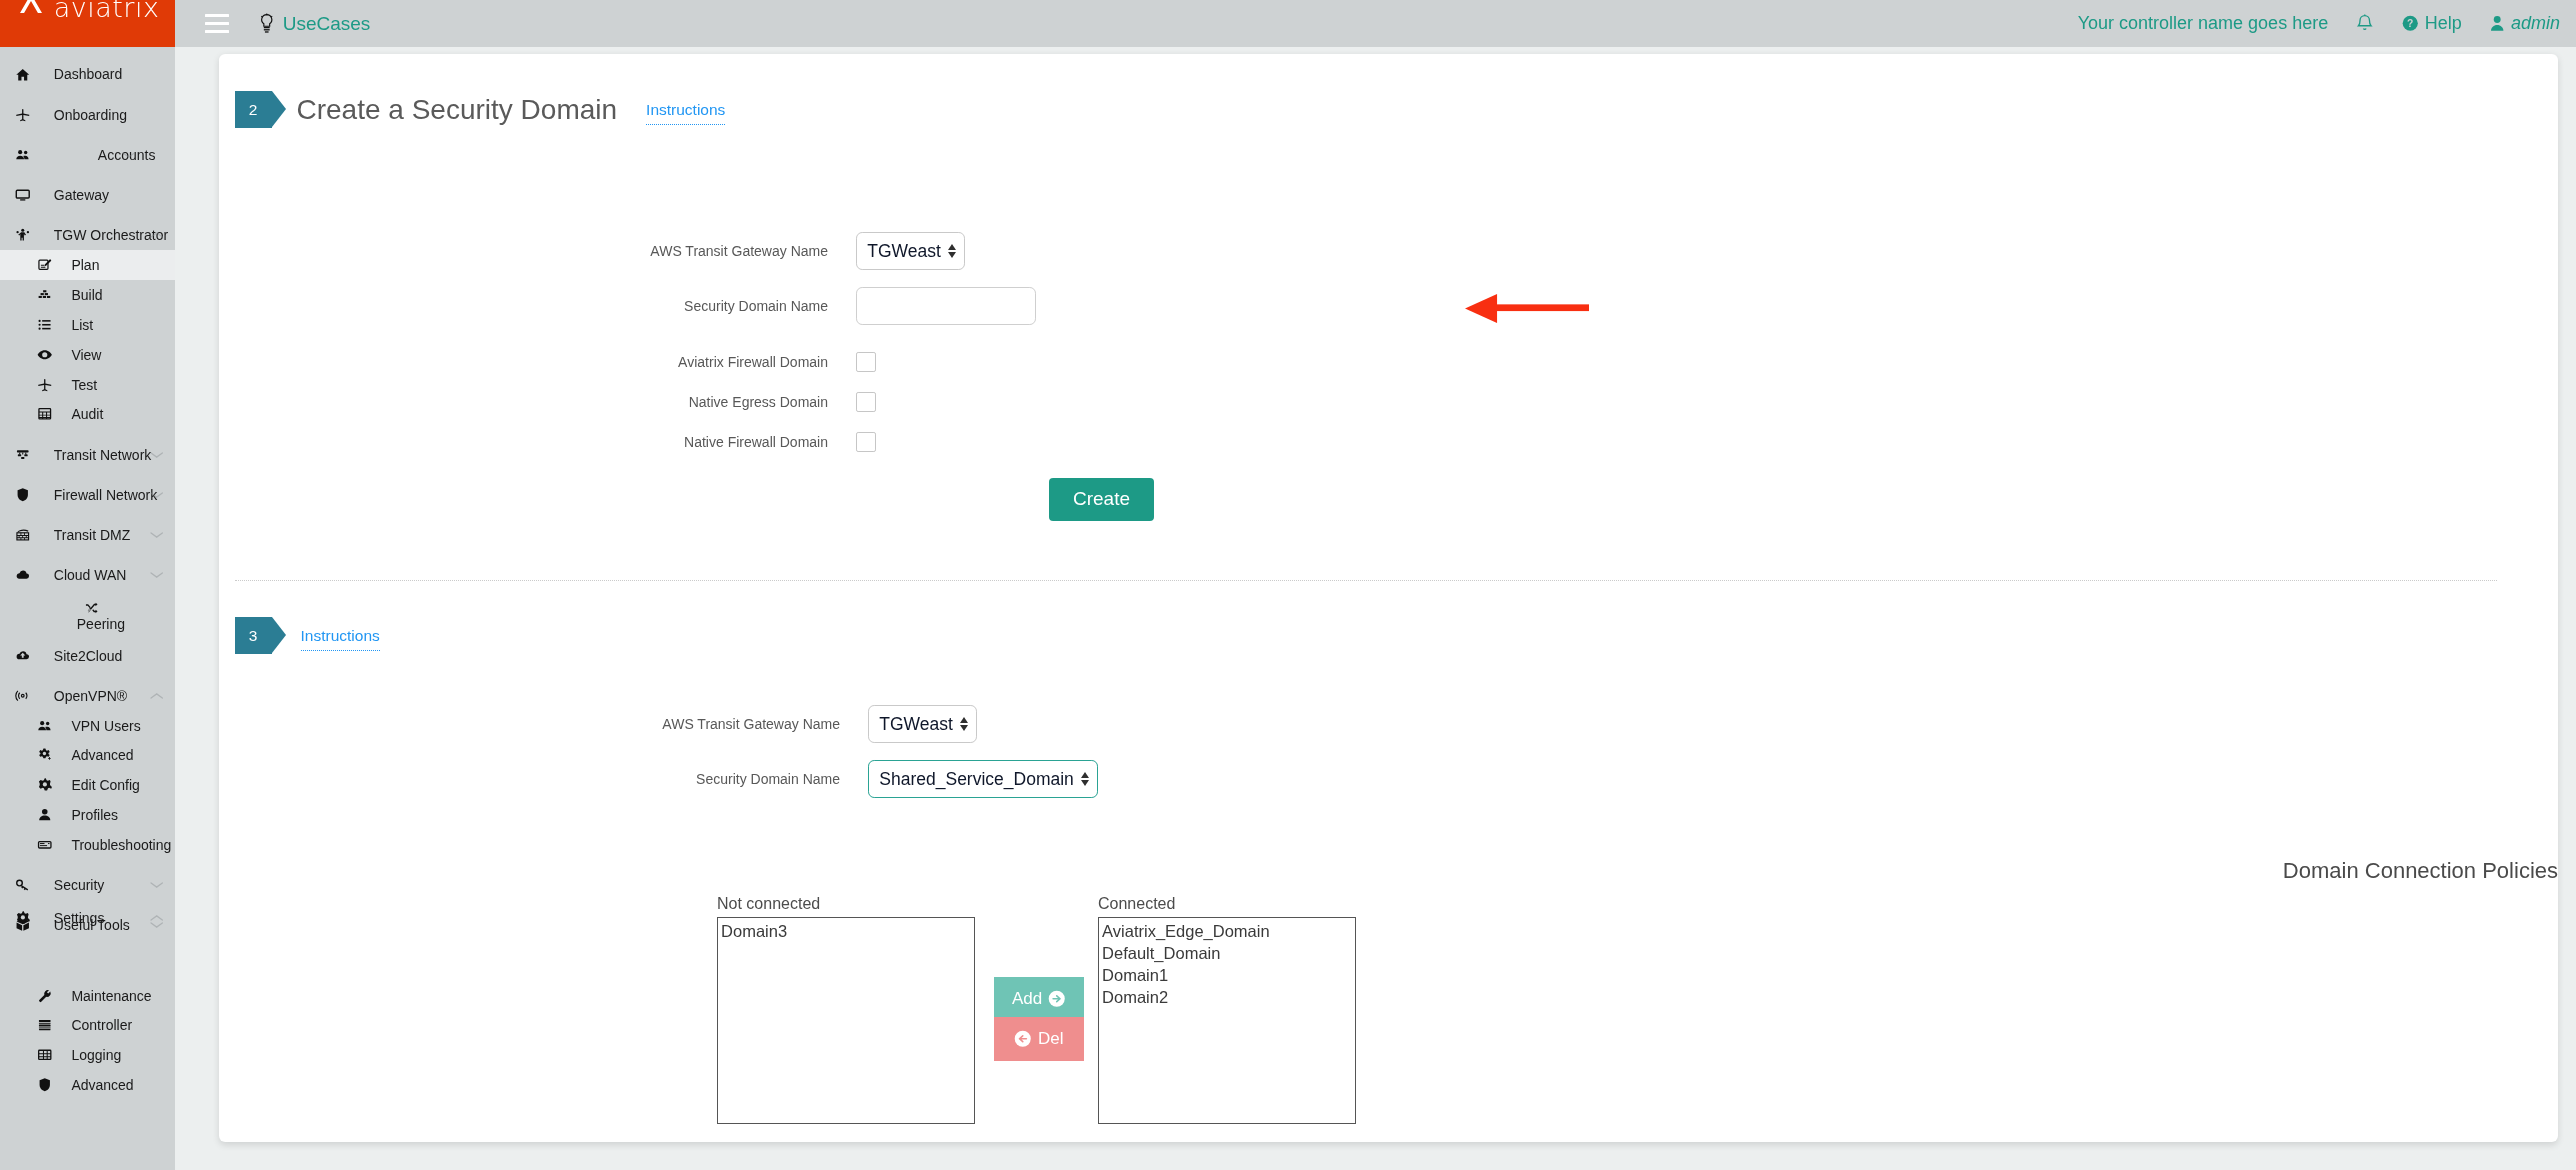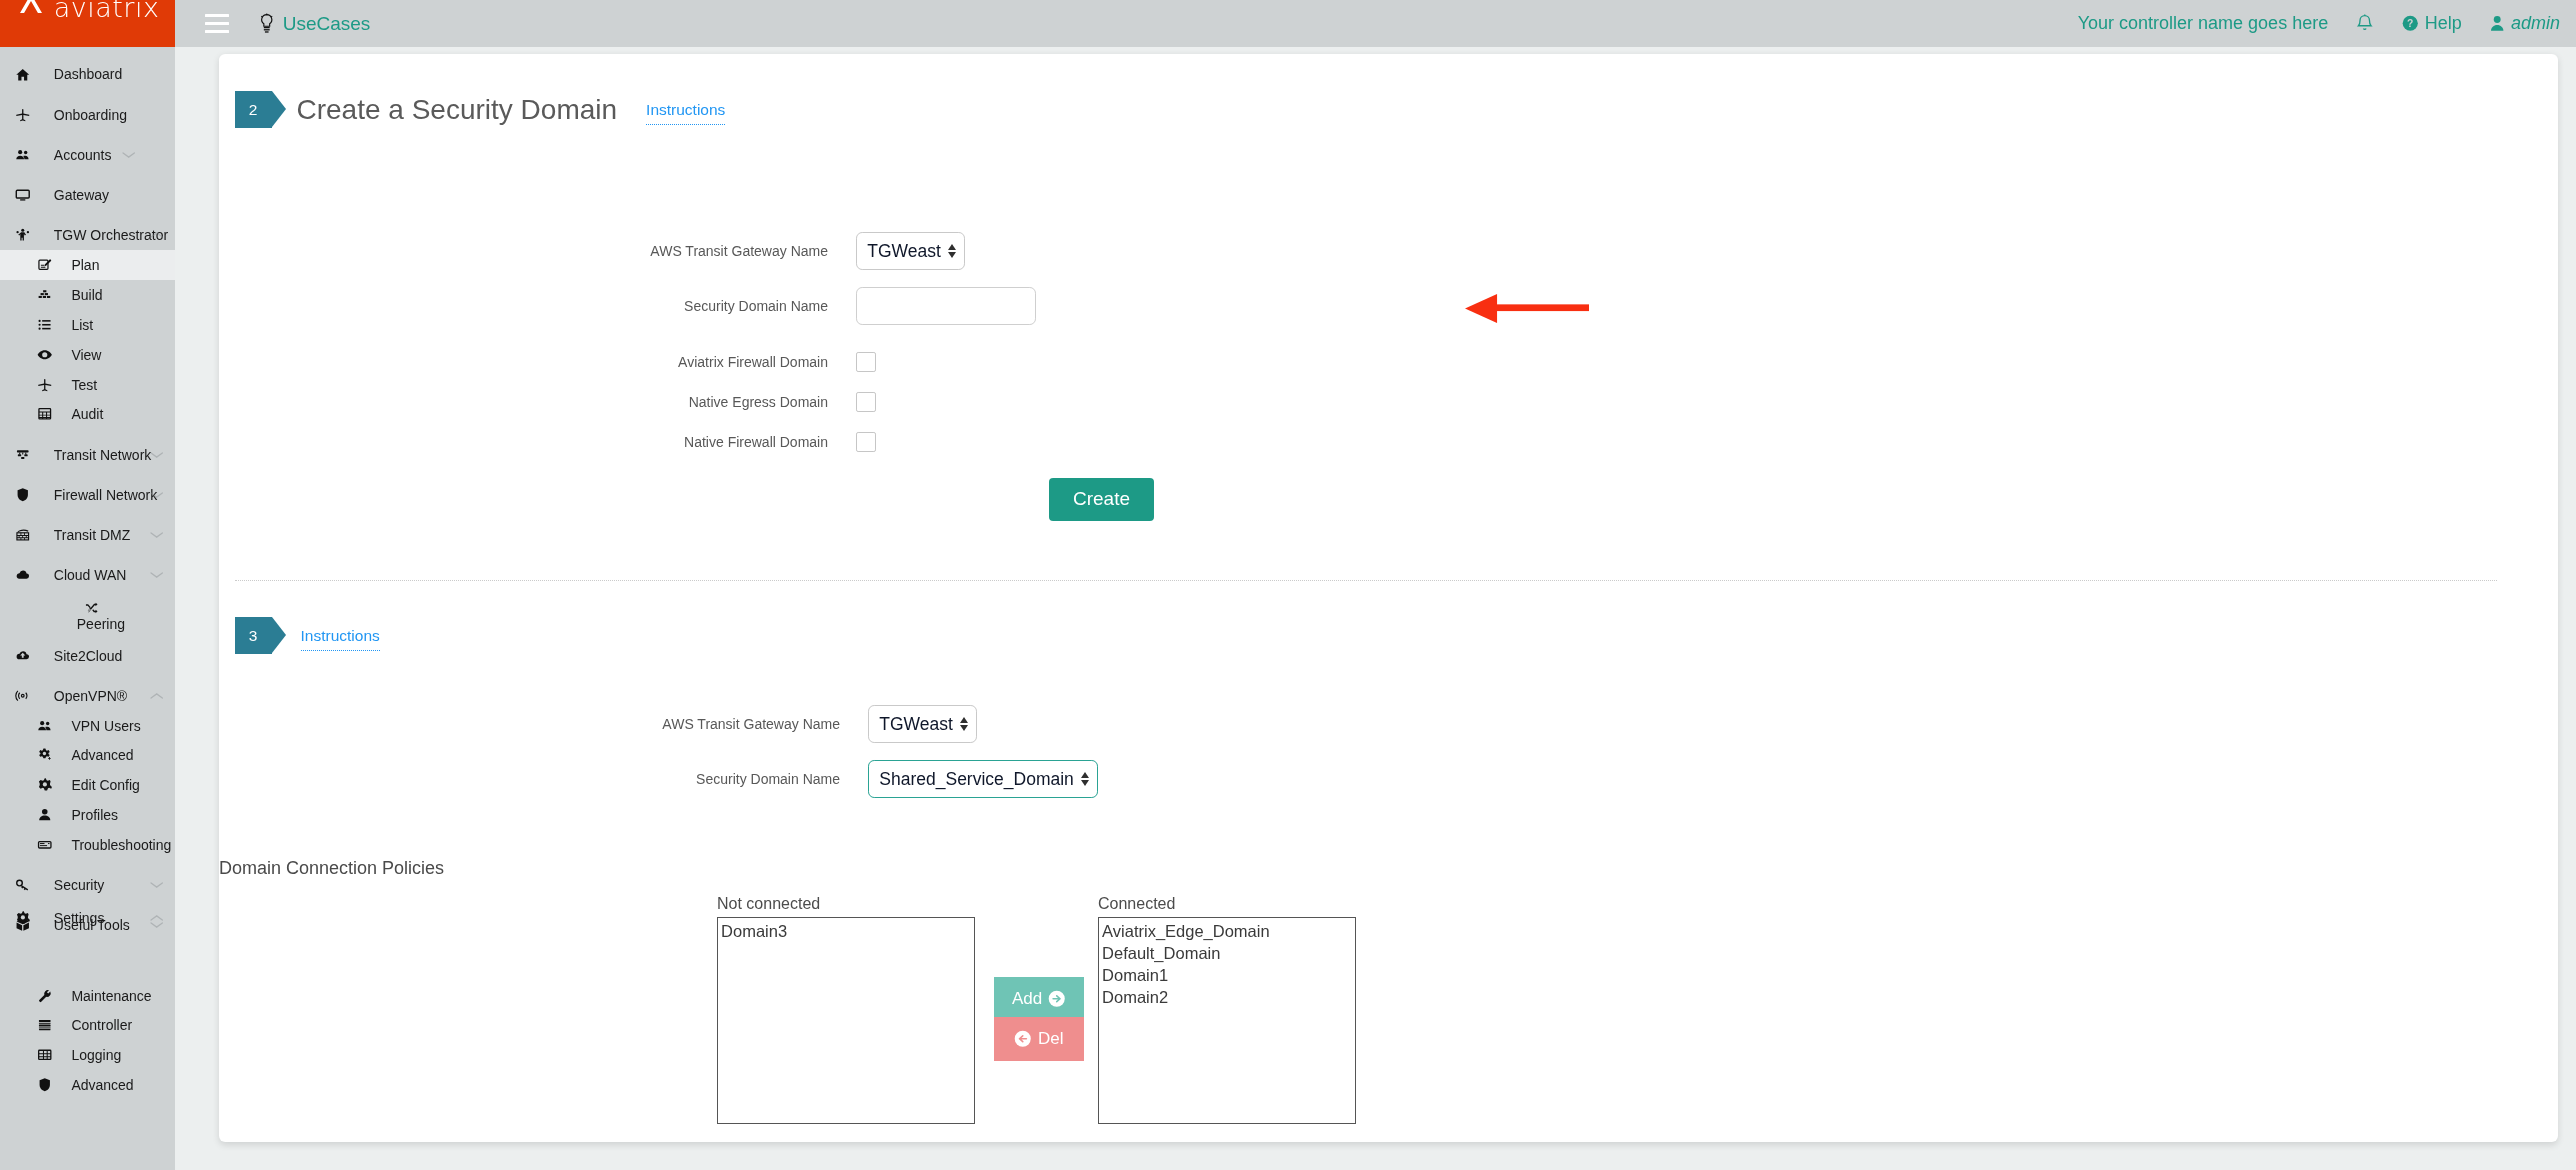--- a/index.html
+++ b/index.html
@@ -137,21 +137,21 @@
 
   
   #divider {
     position: absolute; left: 15.5px; top: 526px; width: 2262px;
     border-top: 1.5px dotted #cbcbcb;
   }
 
   
   #dcp-title {
     position: absolute; left: 0; top: 813px; width: 2603px;
-    text-align: left; font-size: 18px; color: #4a4a4a;
+    text-align: right; font-size: 22px; color: #4a4a4a;
   }
   .list-cap { position: absolute; font-size: 16px; color: #4c4c4c; }
   .listbox {
     position: absolute; border: 1.5px solid #555555; background: #ffffff;
     overflow: hidden; padding: 3.1px 0 0 3.1px; cursor: pointer;
   }
   .listbox .opt { font-size: 16.5px; color: #3a3a3a; line-height: 1.33; white-space: nowrap; }
 
   .mv-btn {
     position: absolute; width: 90px; height: 44px; border: none;
@@ -230,21 +230,21 @@
       <span class="lbl">Dashboard</span>
     </div>
     <div class="nav-item lvl0" style="position:absolute;left:0;width:175px;top:53px;height:30px;">
       <span class="ico">
         <svg width="15.5" height="15.5" viewBox="0 0 24 24">
           <path fill="#111" d="M22 12l-9-2V4a1 1 0 0 0-2 0v6l-9 2v2l9-1.5V19l-3 1.5V22l4-1 4 1v-1.5L13 19v-6.5L22 14z"></path>
         </svg>
       </span>
       <span class="lbl">Onboarding</span>
     </div>
-    <div class="nav-item lvl0" style="position:absolute;left:0;width:147px;top:93px;height:30px;">
+    <div class="nav-item lvl0" style="position:absolute;left:0;width:147px;top:93px;height:30px;gap:44px;">
       <span class="ico">
         <svg width="15.5" height="15.5" viewBox="0 0 24 24">
           <circle fill="#111" cx="8" cy="8" r="3.2"></circle>
           <circle fill="#111" cx="16.5" cy="8.5" r="2.6"></circle>
           <path fill="#111" d="M2 19c0-3.3 2.7-5.5 6-5.5s6 2.2 6 5.5zM14.5 19c0-2.3-.8-3.9-2-4.9 1-.4 2.2-.6 3.5-.6 2.8 0 5 1.8 5 5.5z"></path>
         </svg>
       </span>
       <span class="lbl">Accounts</span>
       <svg class="chev" viewBox="0 0 26 14">
         <path d="M2 3 L13 11 L24 3" fill="none" stroke="#8b9093" stroke-width="2.6" stroke-linecap="round"></path>

